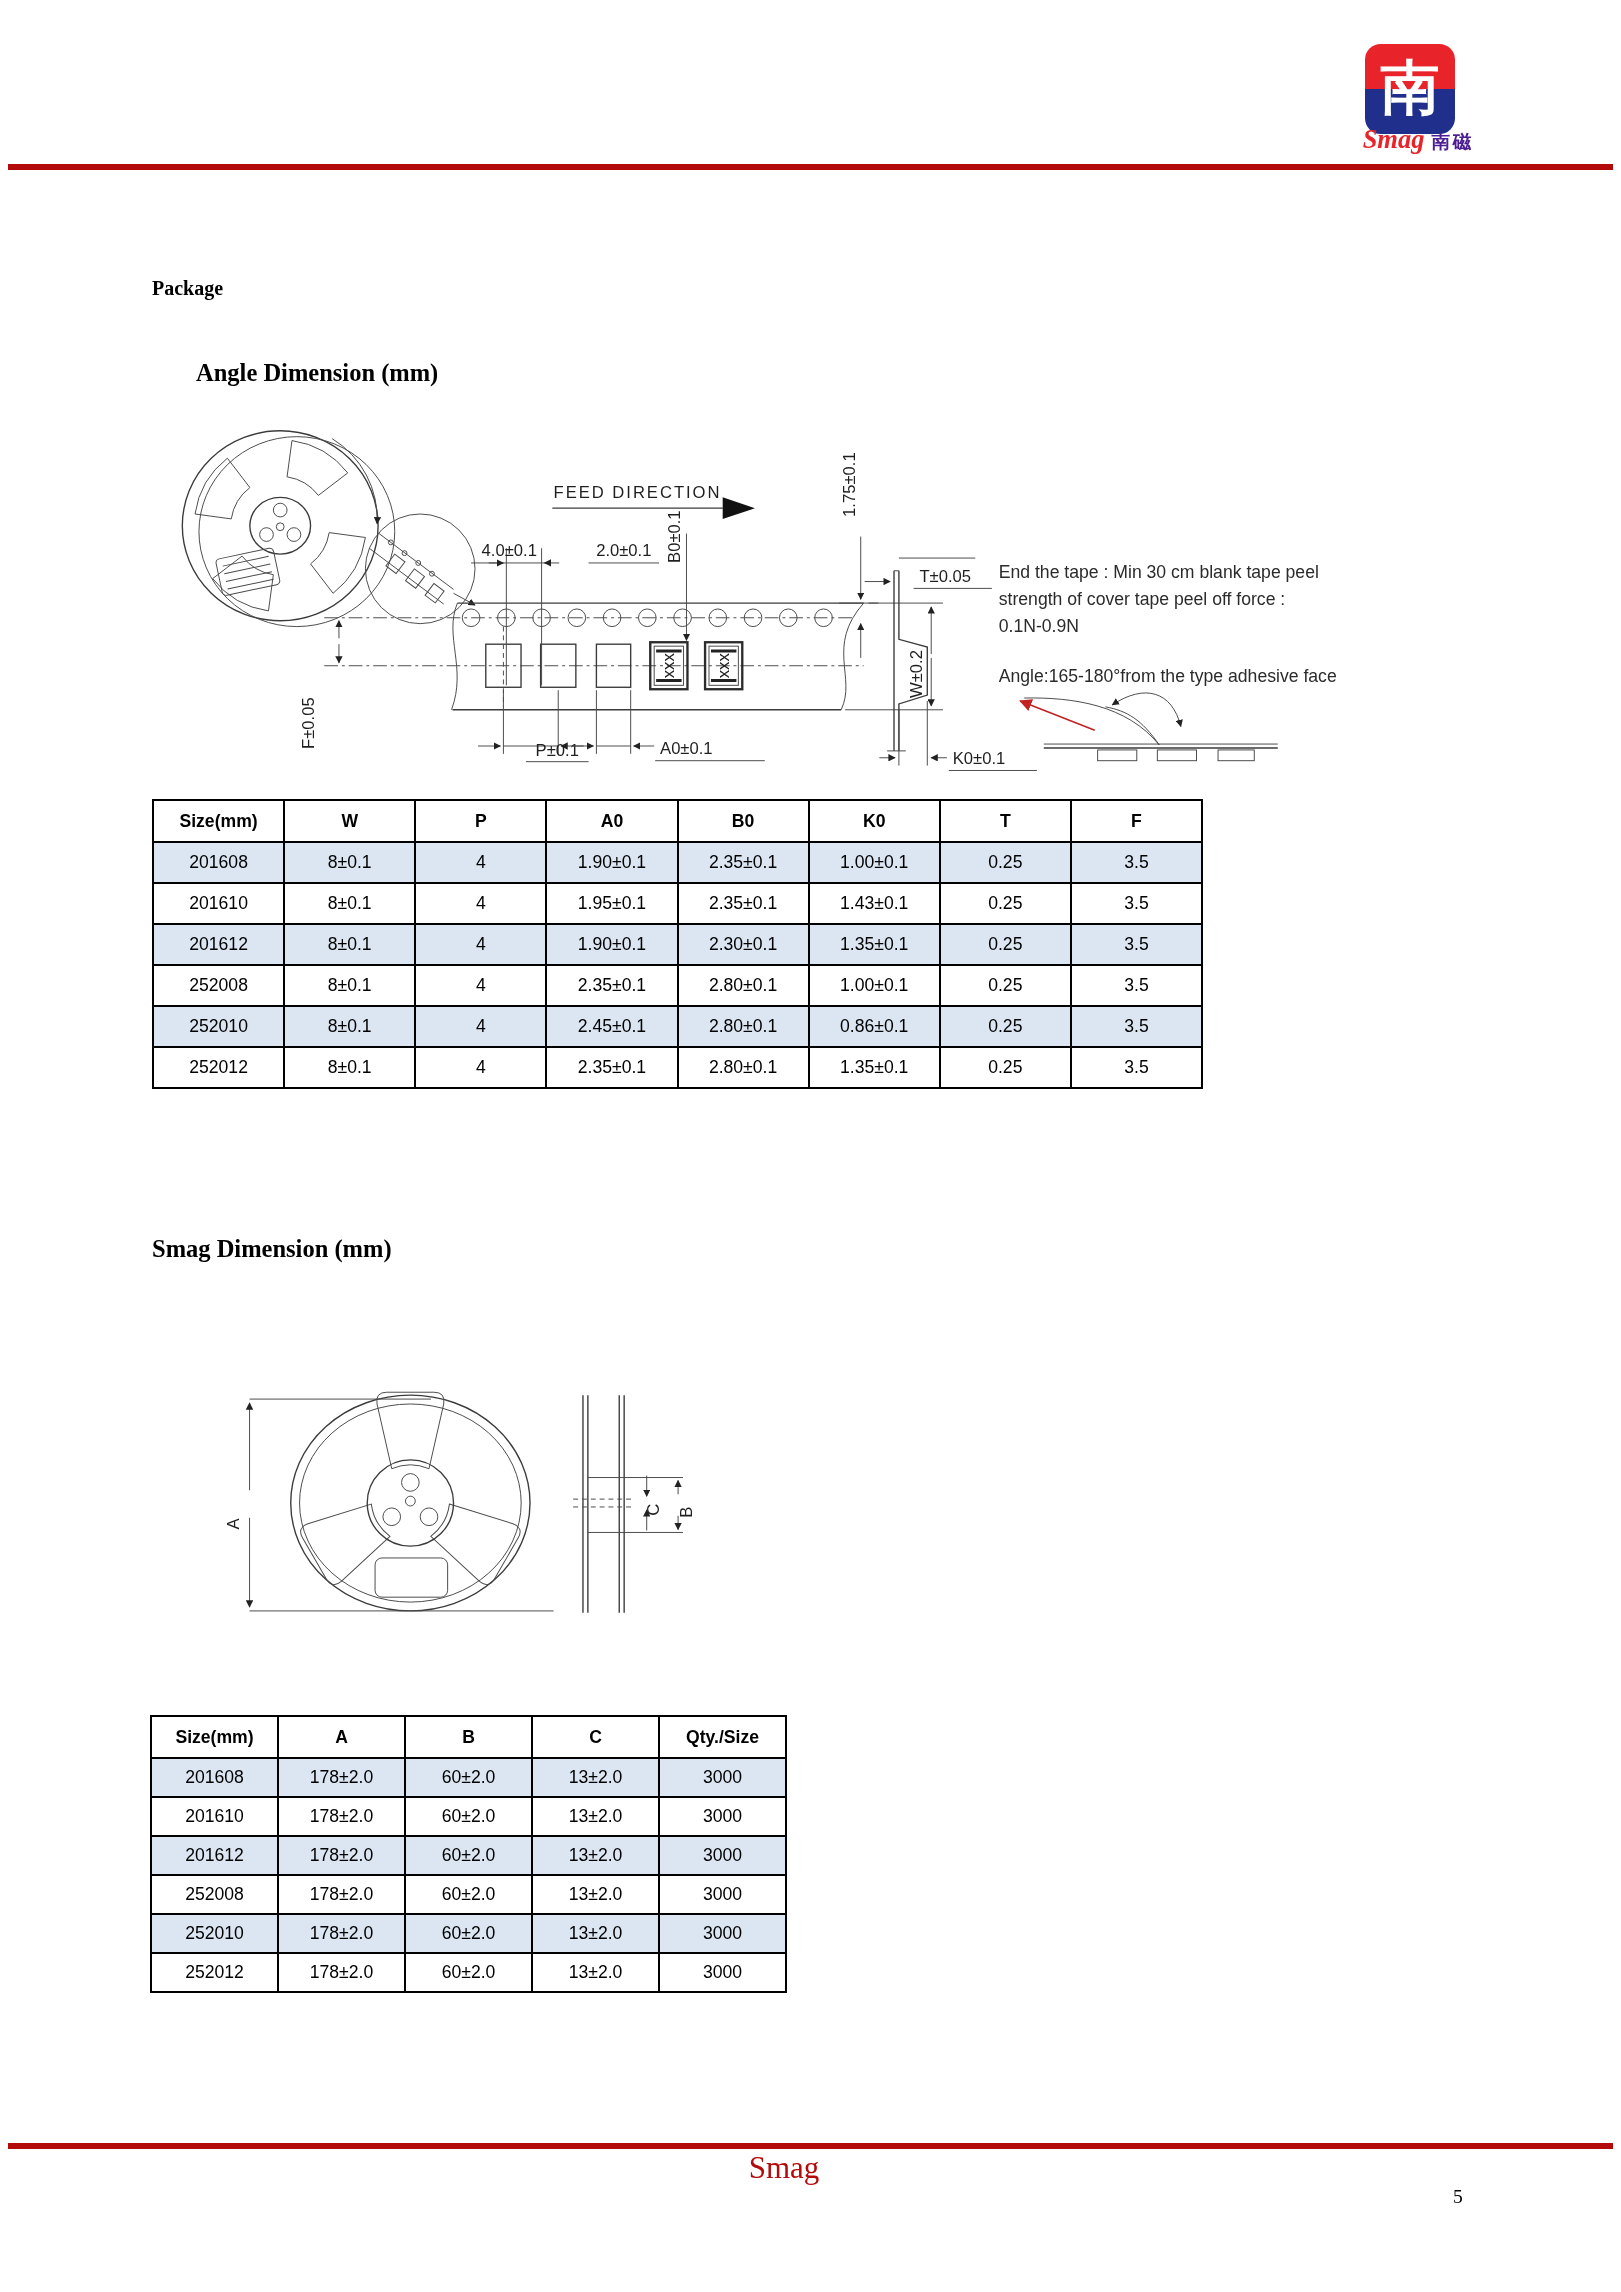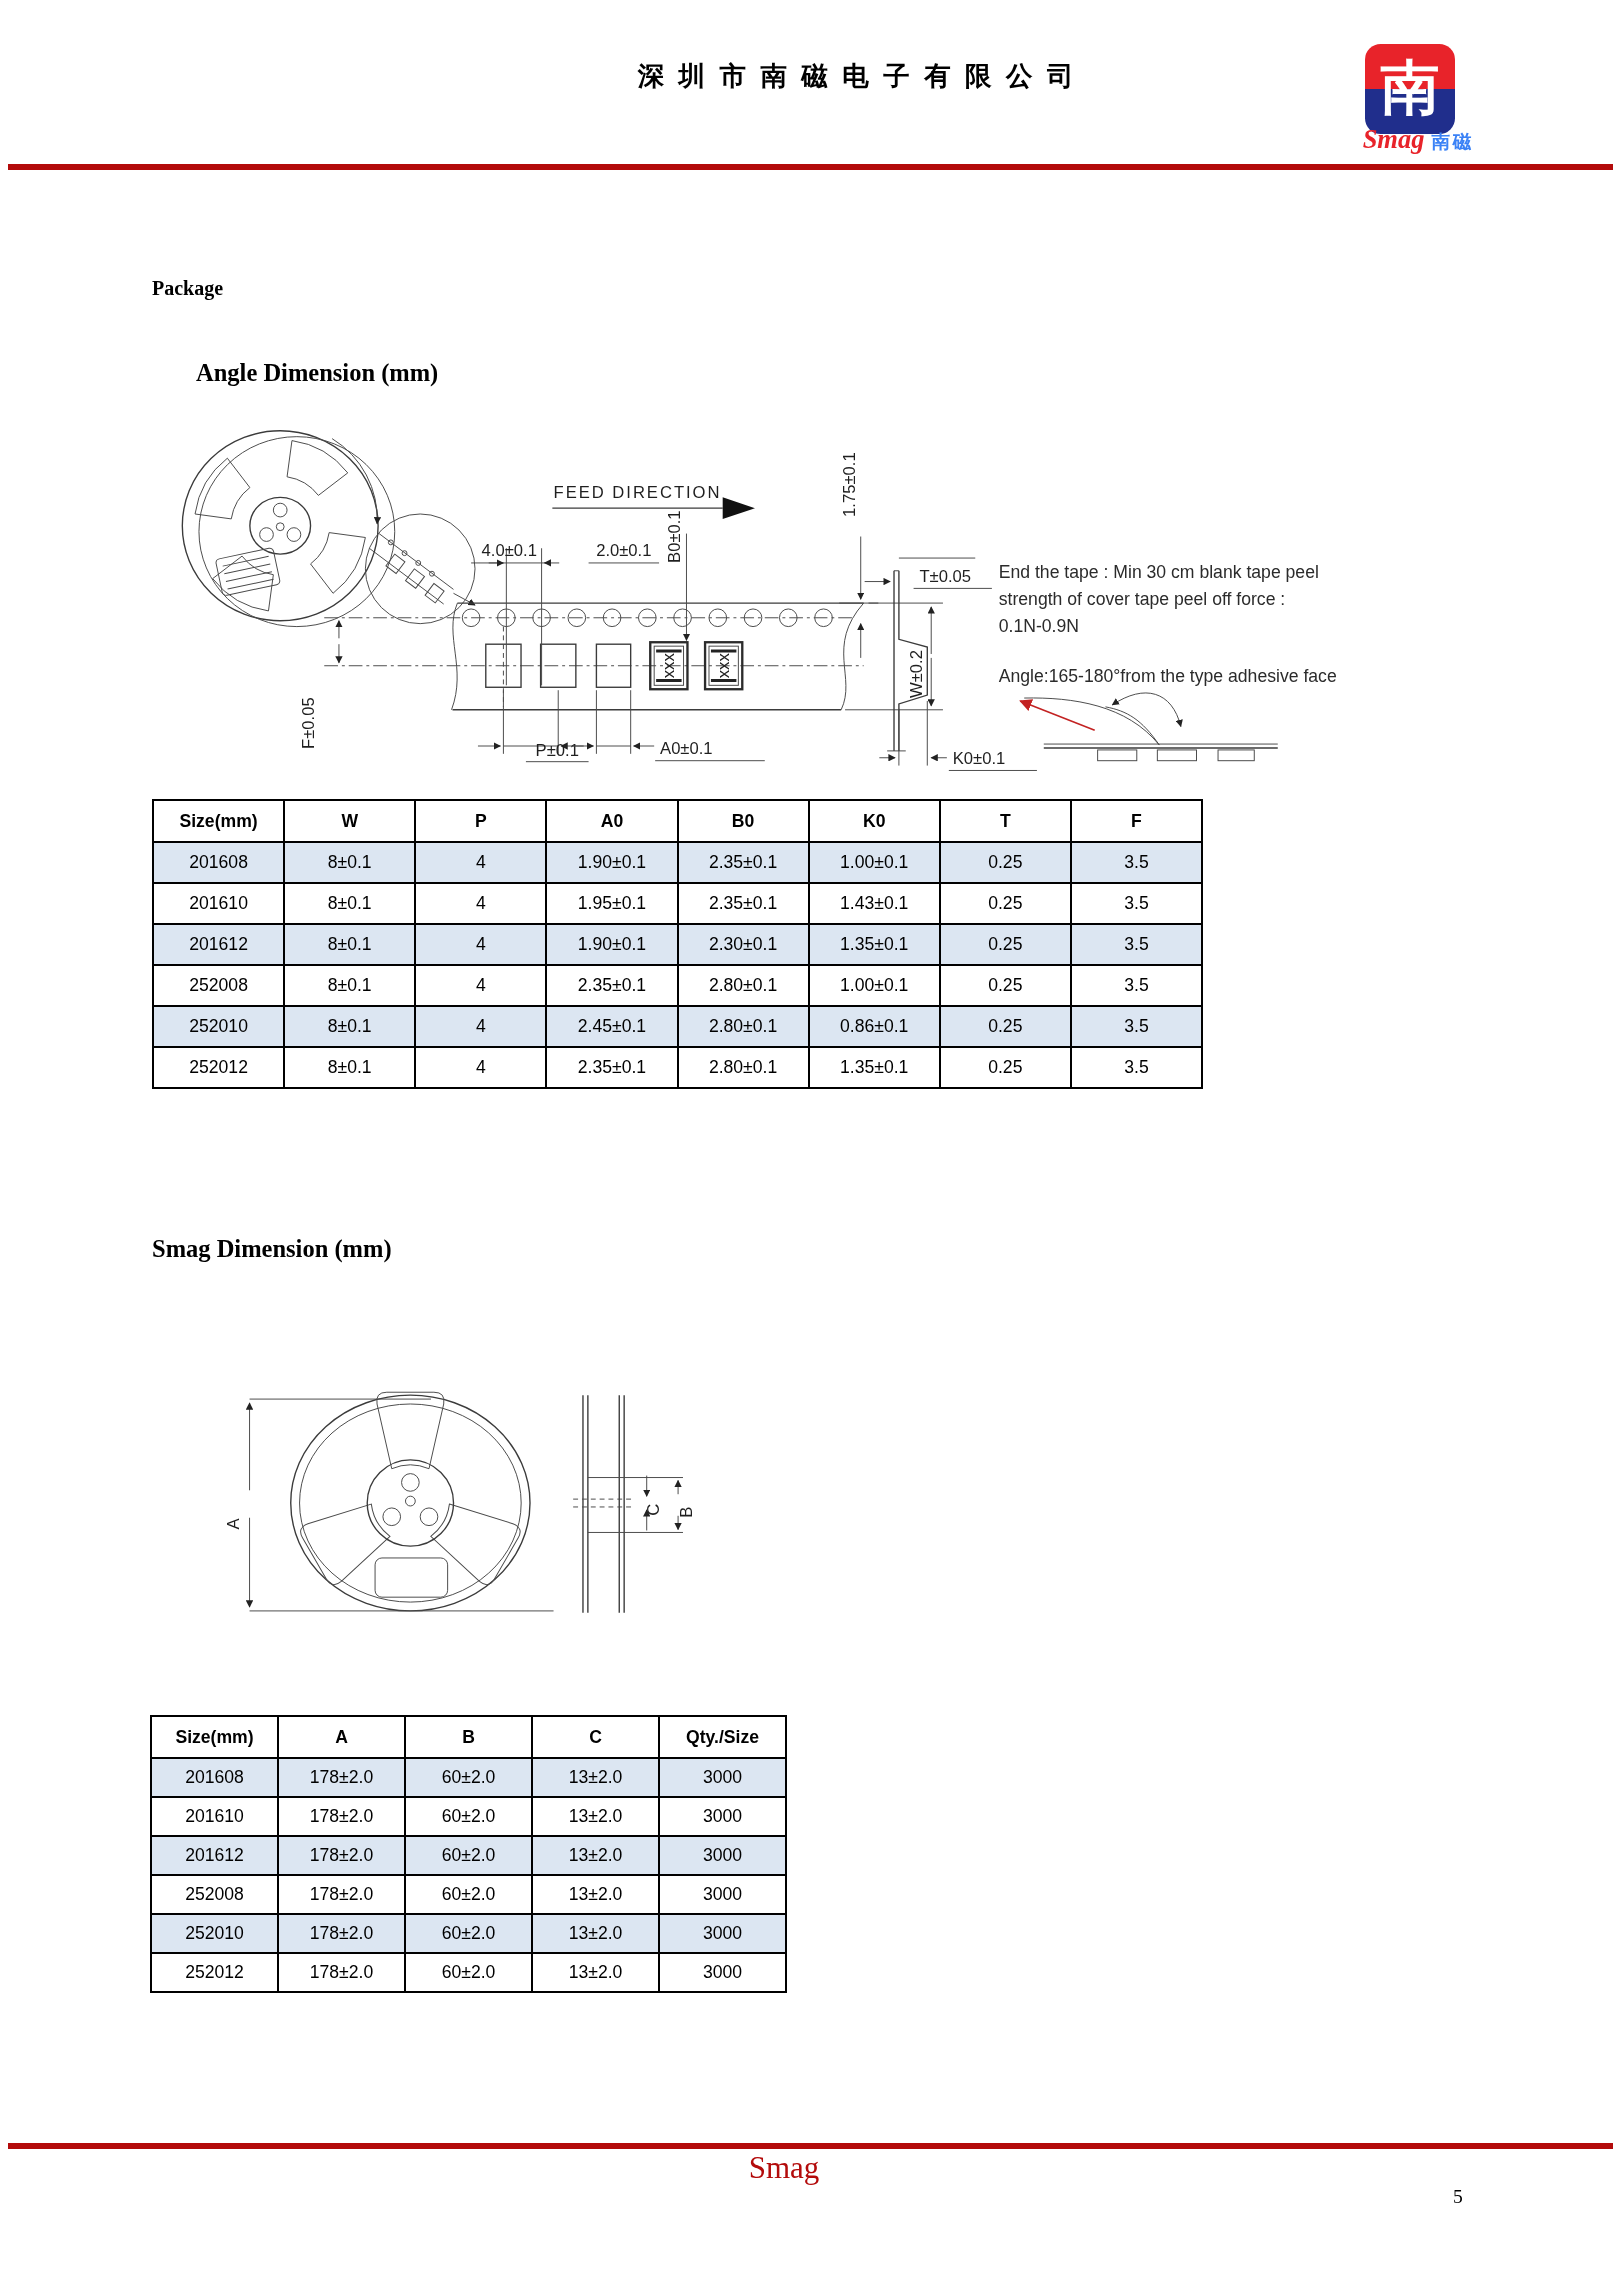--- a/index.html
+++ b/index.html
@@ -58,31 +58,30 @@
                 font-family:"Liberation Serif",serif;font-size:31px;}
   .page-number{position:absolute;left:1453px;top:2186px;font-family:"Liberation Serif",serif;
                font-size:19.6px;color:#000;}
 </style>
 </head>
 <body>
 
 <div class="page">
 
   <div class="company">
-    <div>深 圳 市 南 磁 电 子 有 限 公 司</div>
   </div>
 
   <div class="logo-box">
     <div class="logo-top" style="background: rgb(232, 35, 42);"></div>
     <div class="logo-bottom" style="background: rgb(32, 46, 140);"></div>
     <div class="logo-char">南</div>
   </div>
   <div class="logo-sub">
     <span class="logo-script" style="color: rgb(232, 35, 42);">Smag</span>
-    <span class="logo-cn" style="color: #3b82f6;">南磁</span>
+    <span class="logo-cn" style="color: #4c1d95;">南磁</span>
   </div>
 
   <div class="rule-top" style="background: rgb(179, 11, 11);"></div>
 
   <div class="h-package">Package</div>
   <div class="h-taping">Angle Dimension (mm)</div>
 
   <svg class="svg-taping" width="1362" height="372" viewBox="170 430 1390 380">
     <defs>
       <marker id="ka" viewBox="0 0 10 10" refX="9" refY="5" markerWidth="7.5" markerHeight="7.5" orient="auto-start-reverse">

